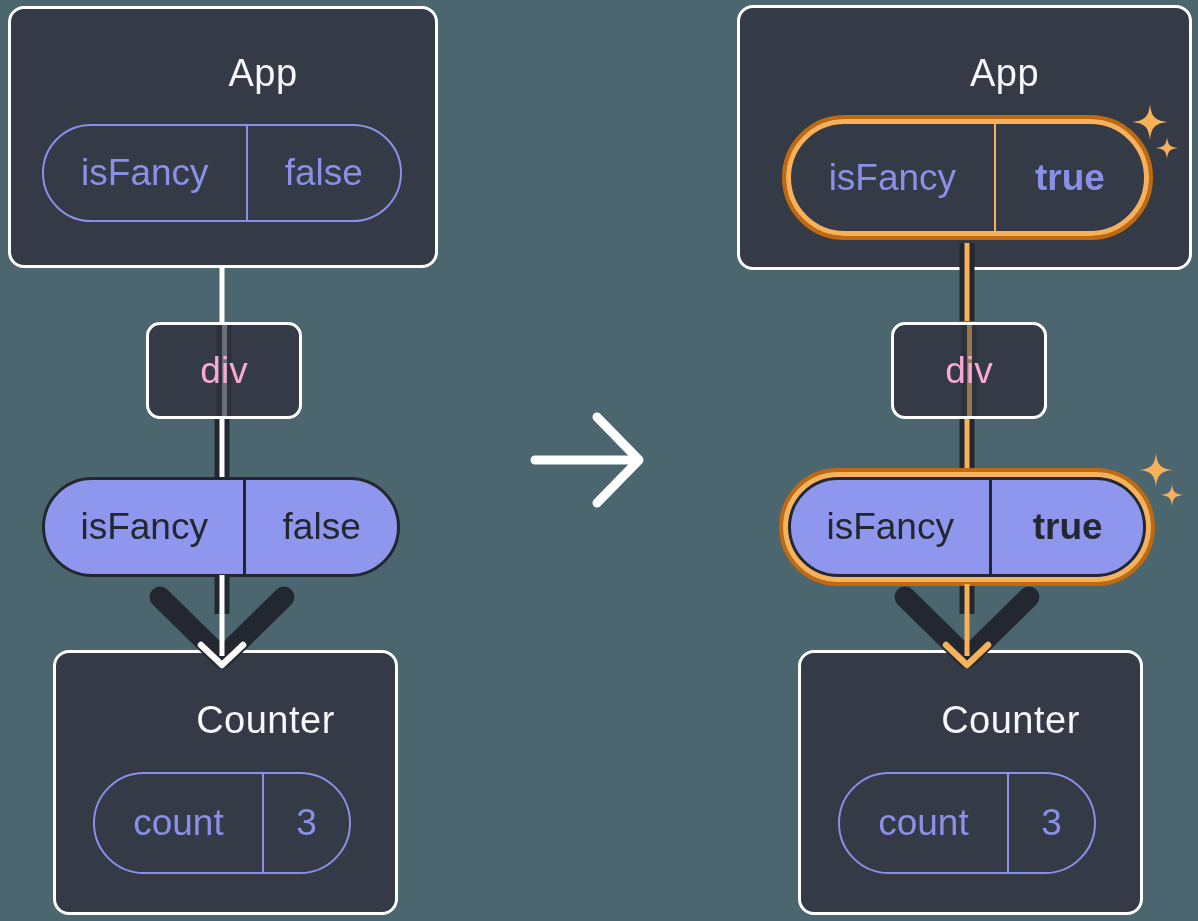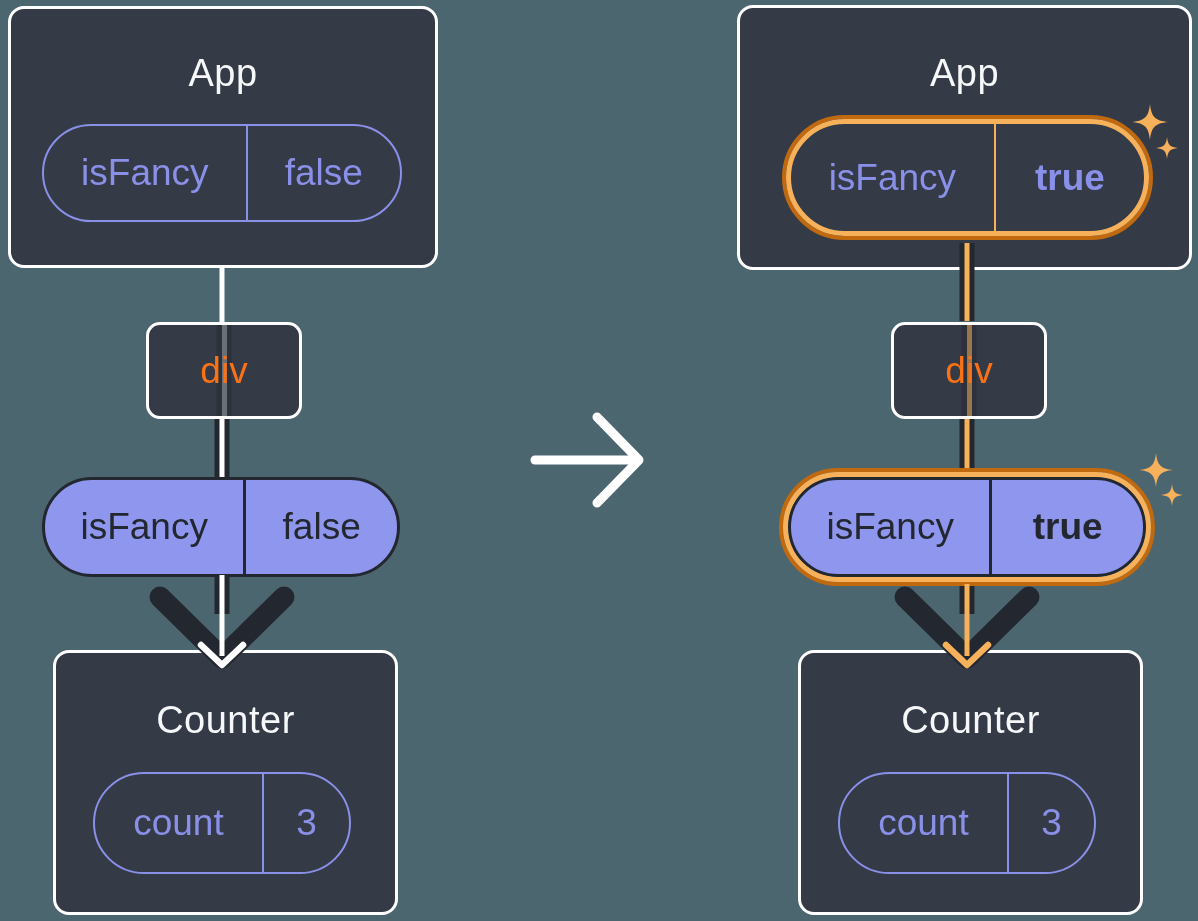--- a/index.html
+++ b/index.html
@@ -9,24 +9,24 @@
     font-family:"Liberation Sans","DejaVu Sans",sans-serif;
   }
   .layer{position:absolute;left:0;top:0;width:1198px;height:921px;pointer-events:none;}
   .back{z-index:1}.front{z-index:3}
   .card{
     position:absolute;z-index:2;box-sizing:border-box;
     background:#343A46;border:3.5px solid #FFFFFF;border-radius:16px;
   }
   .title{
     position:absolute;z-index:2;text-align:center;
-    color:#F6F7F9;font-size:38px;font-weight:500;letter-spacing:.5px;line-height:40px;
+    color:#F6F7F9;font-size:38px;font-weight:500;letter-spacing:.5px;line-height:40px;margin-left:40px;
   }
   .divcard{display:flex;align-items:center;justify-content:center;border-radius:14px;}
-  .div-label{position:relative;z-index:2;color:#f97316;font-size:37px;font-weight:500;}
+  .div-label{position:relative;z-index:2;color:#f9a8d4;font-size:37px;font-weight:500;}
   .stripe{
     position:absolute;left:50%;top:0;bottom:0;width:15px;z-index:1;
     transform:translateX(-50%);background:rgba(35,39,47,.45);
   }
   .stripe i{position:absolute;left:50%;top:0;bottom:0;width:5px;transform:translateX(-50%);display:block;}
   .stripe.white i{background:rgba(255,255,255,.30);}
   .stripe.orange i{background:rgba(246,177,90,.55);}
   .pill{
     position:absolute;z-index:2;box-sizing:border-box;display:flex;align-items:stretch;
     border-radius:999px;font-size:37px;

